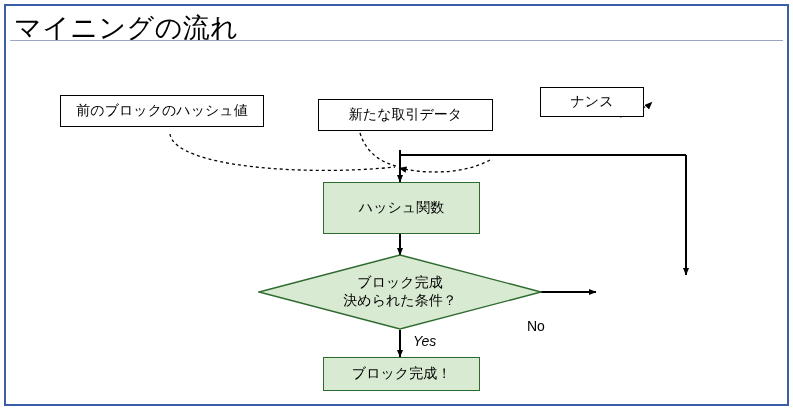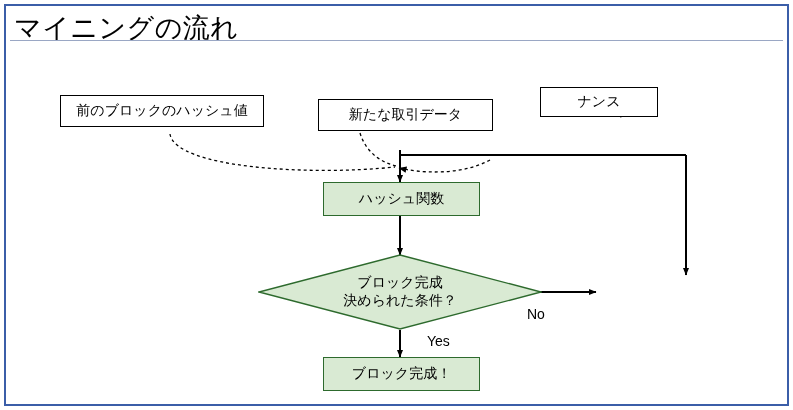--- a/index.html
+++ b/index.html
@@ -133,38 +133,38 @@
   </svg>
 
   <div class="box" style="left:60px; top:95px; width:204px; height:32px;">
     <span>前のブロックのハッシュ値</span>
   </div>
 
   <div class="box" style="left:318px; top:99px; width:175px; height:32px;">
     <span>新たな取引データ</span>
   </div>
 
-  <div class="box" style="left:540px; top:87px; width:118px; height:30px;">
+  <div class="box" style="left:540px; top:87px; width:104px; height:30px;">
     <span>ナンス</span>
   </div>
 
-  <div class="box green" style="left:323px; top:182px; width:157px; height:34px;">
+  <div class="box green" style="left:323px; top:182px; width:157px; height:52px;">
     <span>ハッシュ関数</span>
   </div>
 
   <div class="diamond-wrap" style="left:258px; top:254px; width:284px; height:76px;">
     <svg width="284" height="76">
       <polygon points="142,1 283,38 142,75 1,38" fill="#d9ead3" stroke="#2d6a2d" stroke-width="1.4"></polygon>
     </svg>
     <div class="diamond-text" style="top:19px;">
       <span>ブロック完成</span><br>
       <span>決められた条件？</span>
     </div>
   </div>
 
 
   <div class="box green" style="left:323px; top:357px; width:157px; height:34px;">
     <span>ブロック完成！</span>
   </div>
 
-  <div class="edge-label" style="left:527px; top:306px;">No</div>
-  <div class="edge-label" style="left:427px; top:333px;">Yes</div>
+  <div class="edge-label" style="left:527px; top:318px;">No</div>
+  <div class="edge-label" style="left:413px; top:333px;font-style:italic;">Yes</div>
 </div>
 
 </body></html>

